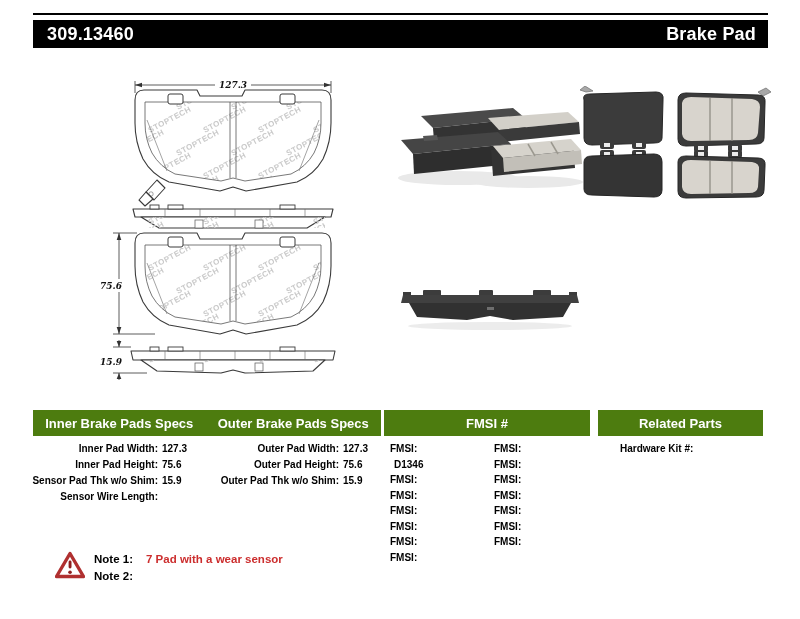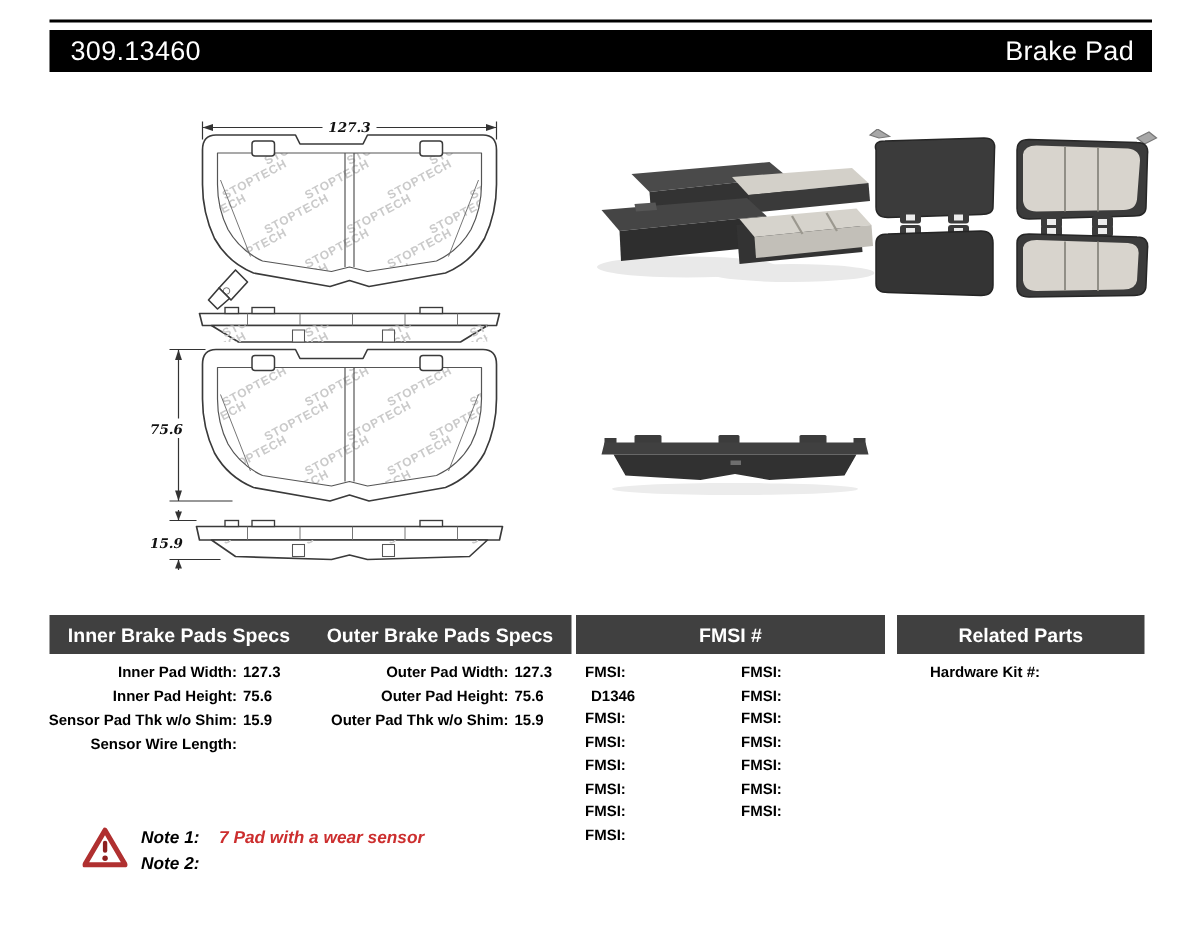--- a/index.html
+++ b/index.html
@@ -6,36 +6,36 @@
   .page {
     position:relative; width:800px; height:619px; background:#ffffff;
     font-family:"Liberation Sans", sans-serif; overflow:hidden;
   }
   .topline { position:absolute; left:33px; top:13px; width:735px; height:2px; background:#000; }
   .hdrbar {
     position:absolute; left:33px; top:20px; width:735px; height:28px; background:#000;
     display:flex; align-items:center; justify-content:space-between;
     padding:0 12px 0 14px; box-sizing:border-box;
   }
-  .hdrbar span { color:#fff; font-size:18px; font-weight:normal; letter-spacing:0.2px; }
+  .hdrbar span { color:#fff; font-size:18px; font-weight:bold; letter-spacing:0.2px; }
   svg { position:absolute; }
   
   .ol { fill:#ffffff; stroke:#3a3a3a; stroke-width:1.1; stroke-linejoin:round; }
   .il { fill:none; stroke:#555; stroke-width:0.8; stroke-linejoin:round; }
   .thin { stroke:#666; stroke-width:0.6; fill:none; }
   .dimln { stroke:#333; stroke-width:0.8; fill:none; }
   .dimarrow { fill:#333; }
   .dim { font-family:"DejaVu Serif", serif; font-style:italic; font-weight:bold; font-size:9px; fill:#111; }
   .wm { font-family:"Liberation Sans", sans-serif; font-size:8px; font-weight:bold; fill:#cacaca; letter-spacing:0.5px; }
   .hole { fill:#fff; stroke:#3a3a3a; stroke-width:1; }
   .tab { fill:#fff; stroke:#3a3a3a; stroke-width:0.9; }
   .notch { fill:#fff; stroke:#555; stroke-width:0.7; }
   
   .bar {
-    position:absolute; top:410px; height:26px; background:#404040; color:#fff;
+    position:absolute; top:410px; height:26px; background:#4d7c0f; color:#fff;
     display:flex; align-items:center; justify-content:center;
     font-weight:bold; font-size:13px;
   }
   .bar-specs { left:33px; width:348px; justify-content:space-around; }
   .bar-fmsi  { left:384px; width:206px; }
   .bar-rel   { left:598px; width:165px; }
   .col { position:absolute; top:441px; font-size:10px; font-weight:bold; color:#000; }
   .srow { display:flex; line-height:16px; white-space:nowrap; }
   .srow .lbl { flex:1; text-align:right; }
   .srow .val { width:38px; text-align:left; padding-left:4px; }
@@ -44,21 +44,21 @@
   .frow { display:flex; line-height:15.5px; white-space:nowrap;flex-direction:column; }
   .frow .flbl { width:36px; }
   .frow .fval { flex:1; padding-left:4px; }
   .col-f1 { left:390px; width:100px; }
   .col-f2 { left:494px; width:100px; }
   .col-rel { left:600px; width:168px; }
   .rrow { display:flex; line-height:16px; white-space:nowrap;padding-left:20px; }
   .rrow .fval { padding-left:4px; }
   
   .notes { position:absolute; left:94px; top:551px; font-size:11.5px; font-weight:bold; }
-  .nrow { display:flex; line-height:17px; white-space:nowrap;font-style:italic; }
+  .nrow { display:flex; line-height:17px; white-space:nowrap; }
   .nrow .nlbl { width:46px; color:#000; }
   .nrow .ntxt { padding-left:6px; }
   .note-red { color:#cc2e2e; }
 </style>
 </head>
 <body>
 
 <div class="page">
 
   <div class="topline"></div>

